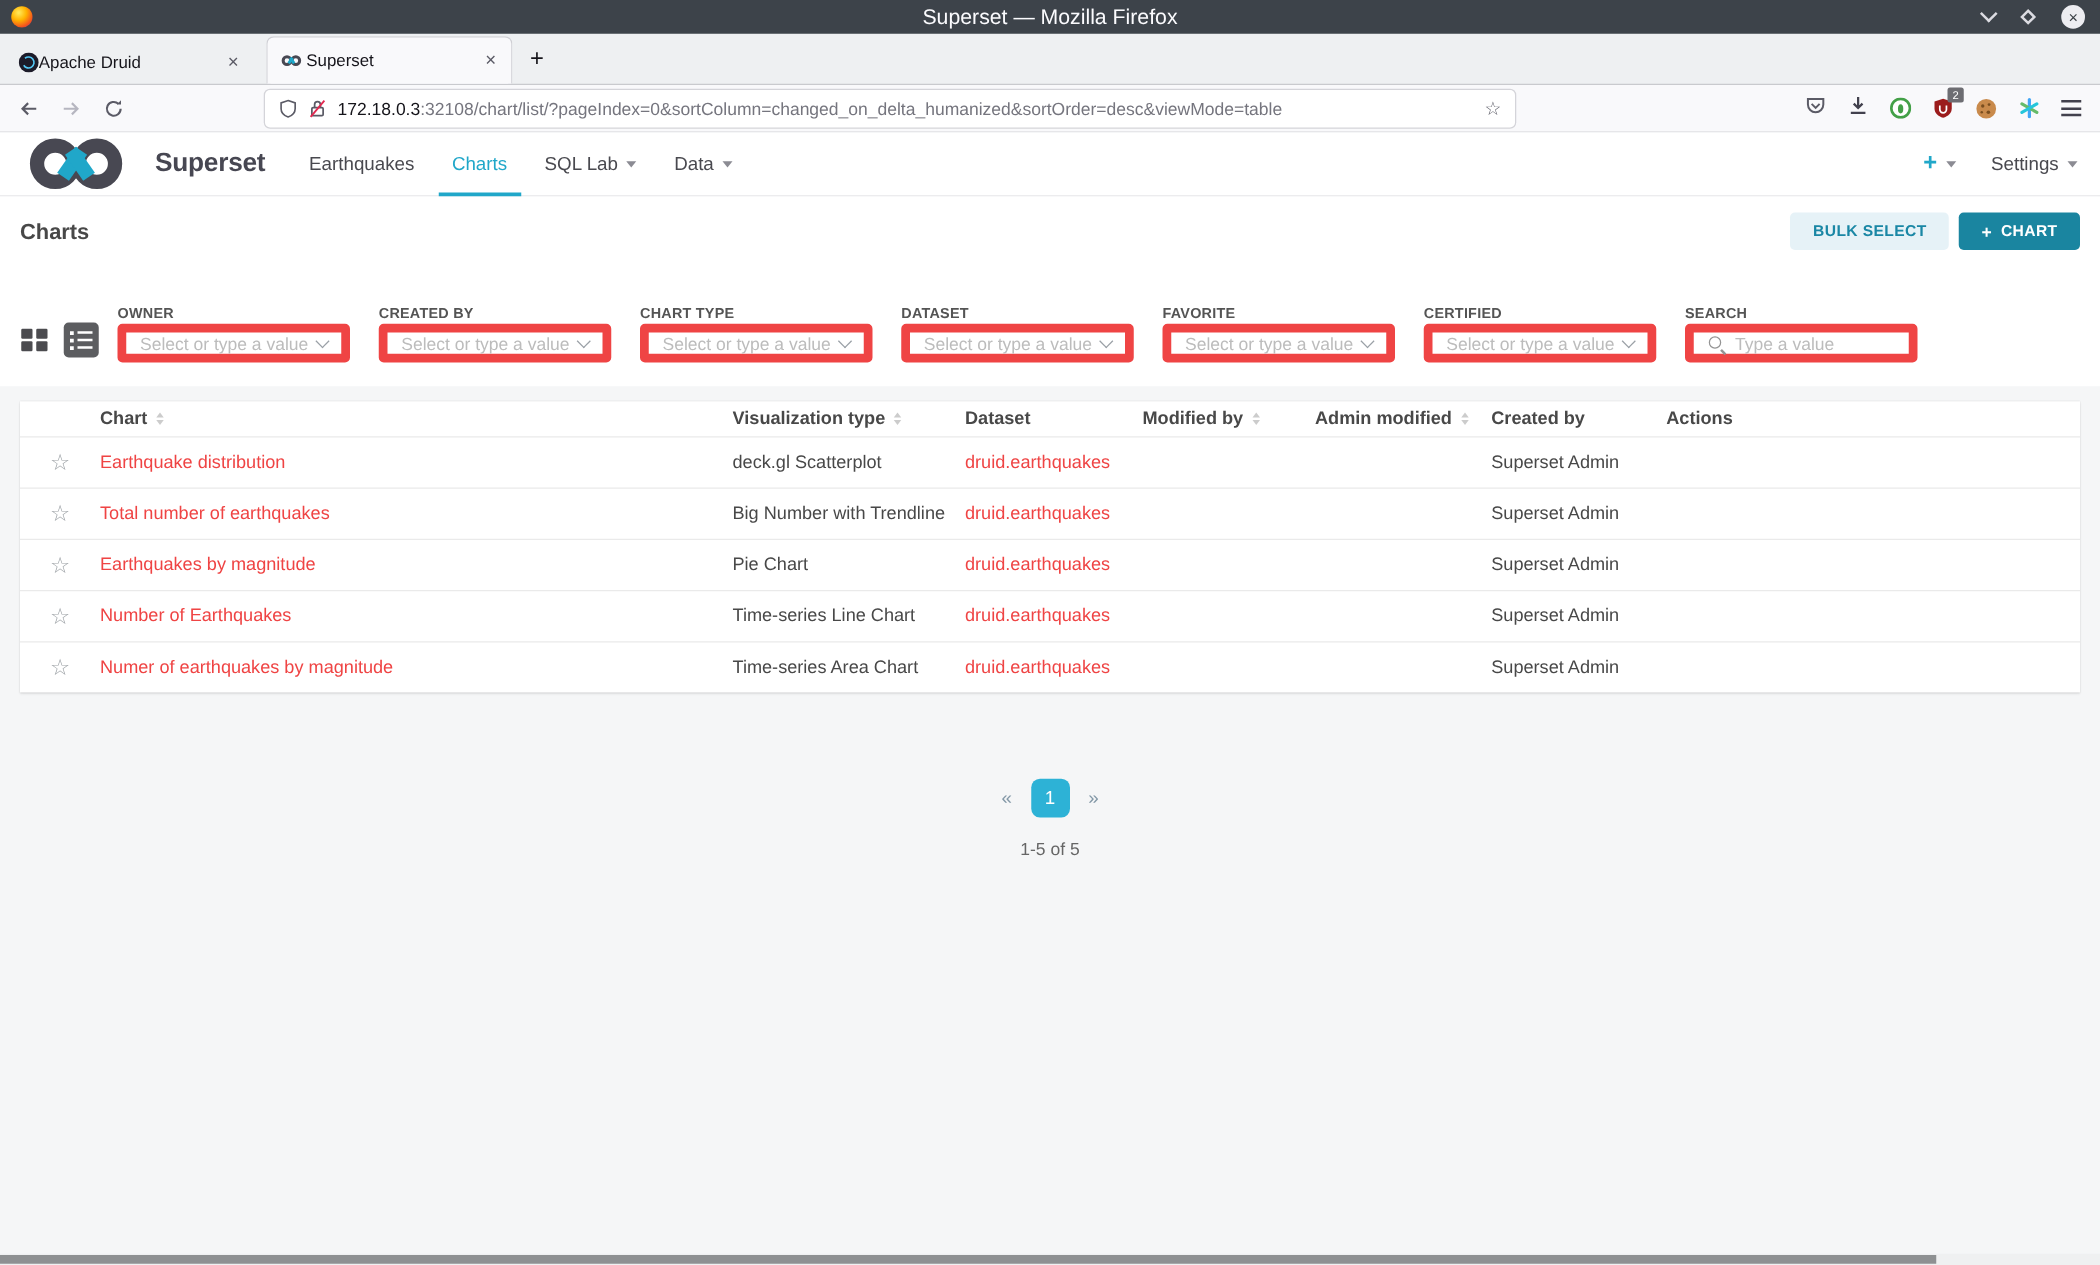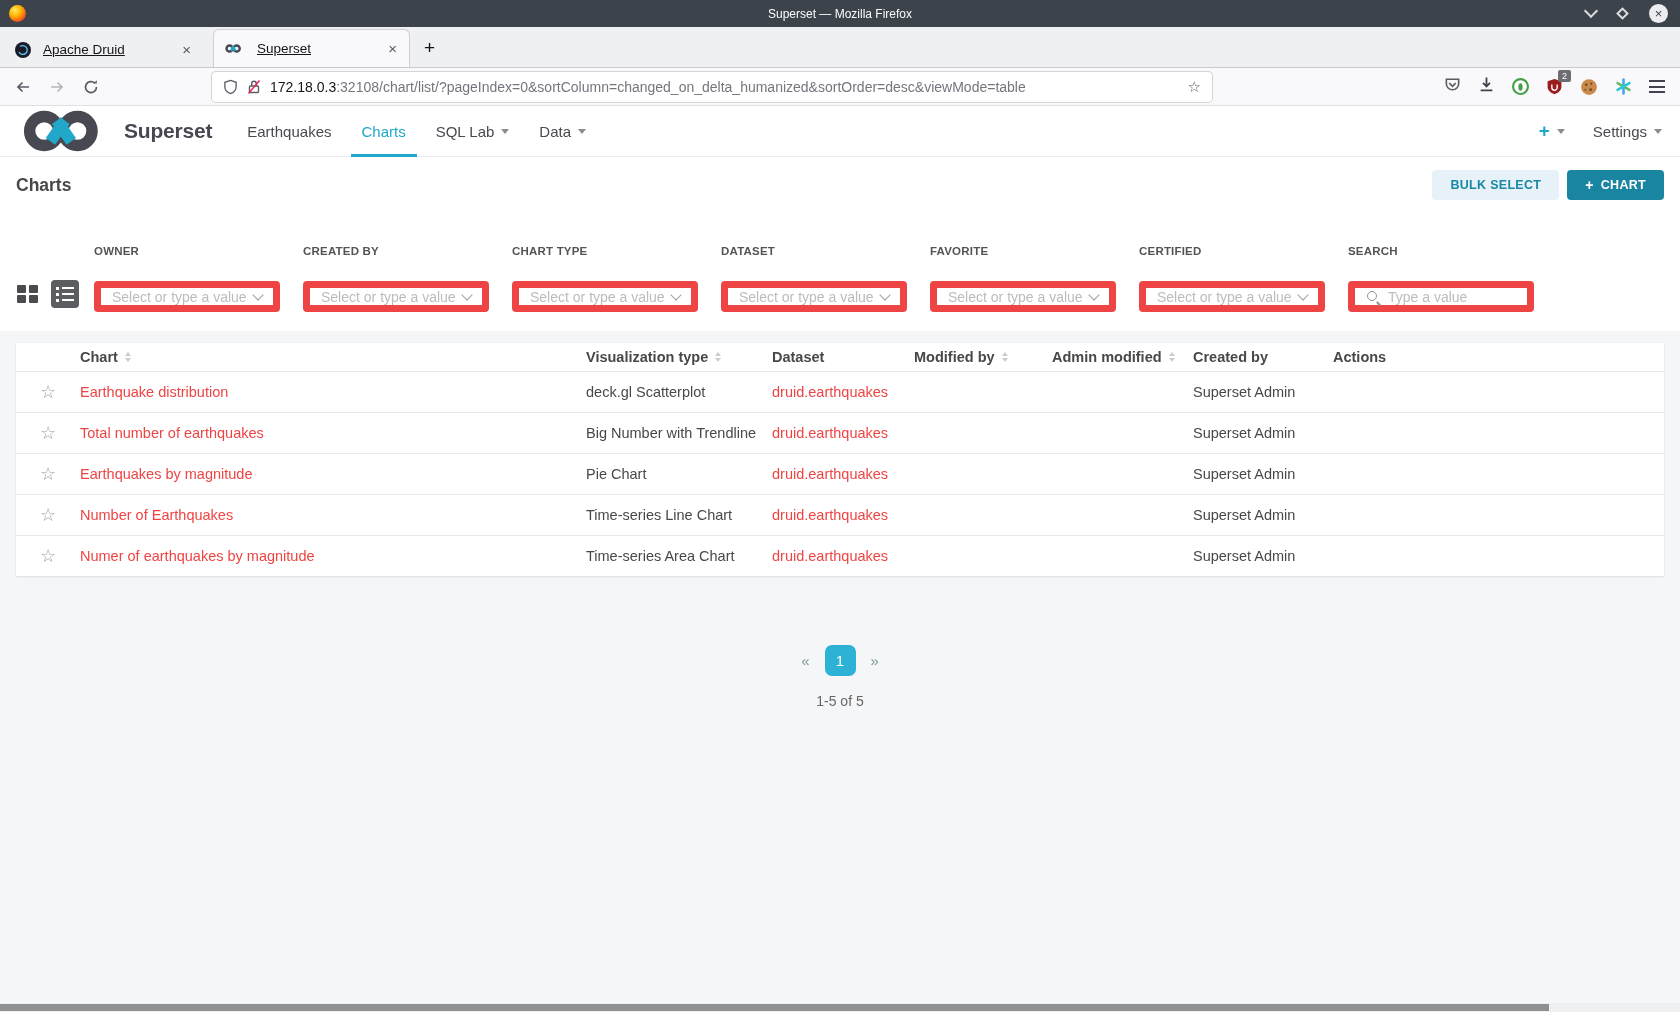--- a/index.html
+++ b/index.html
@@ -3,31 +3,31 @@
 <meta charset="utf-8">
 <style>
   * { box-sizing: border-box; margin: 0; padding: 0; }
   html,body { width:1680px; height:1012px; overflow:hidden; }
   body { font-family:"Liberation Sans", sans-serif; background:#f5f6f7; position:relative; }
 
   
   .titlebar { height:27px; background:#3d434a; display:flex; align-items:center; position:relative; }
   .ff-logo { width:17px; height:17px; border-radius:50%; margin-left:9px;
     background: radial-gradient(circle at 35% 30%, #ffe554 4%, #ffb300 38%, #f4511e 72%, #5e35b1 100%); }
-  .win-title { position:absolute; left:0; right:0; text-align:center; color:#fbfbfe; font-size:12px; }
+  .win-title { position:absolute; left:0; right:0; text-align:center; color:#fbfbfe; font-size:17px; }
   .win-controls { margin-left:auto; display:flex; align-items:center; gap:22px; margin-right:12px; z-index:2; }
   .tb-min { width:10px; height:10px; border-right:2px solid #dcdce2; border-bottom:2px solid #dcdce2; transform:rotate(45deg); margin-top:-5px; }
   .tb-max { width:9px; height:9px; border:2px solid #dcdce2; transform:rotate(45deg); }
   .tb-close { width:19px; height:19px; border-radius:50%; background:#ededf1; color:#3b4046; display:flex; align-items:center; justify-content:center; font-size:13px; line-height:1; }
 
   
   .tabbar { height:41px; background:#eef0f2; display:flex; align-items:flex-end; border-bottom:1px solid #c9cace; padding-left:6px; }
   .tab { width:197px; height:35px; margin-bottom:0; display:flex; align-items:center; padding:0 9px; border-radius:6px 6px 0 0; font-size:13.5px; color:#15141a; }
   .tab.active { background:#f9f9fb; border:1px solid #cfcfd4; border-bottom:none; height:38px; margin-left:10px; }
-  .tab .tab-label { margin-left:12px; flex:1; white-space:nowrap; overflow:hidden;text-decoration:underline; }
+  .tab .tab-label { margin-left:0; flex:1; white-space:nowrap; overflow:hidden; }
   .tab-close { color:#5b5b66; font-size:15px; padding:0 3px; }
   .newtab-btn { color:#15141a; font-size:19px; margin:0 0 8px 14px; }
 
   
   .toolbar { height:38px; background:#f9f9fb; border-bottom:1px solid #dfdfe4; display:flex; align-items:center; padding:0 10px; }
   .nav-icon { width:26px; display:flex; justify-content:center; margin-right:8px; }
   .urlbar { width:1000px; height:30px; margin-left:100px; background:#ffffff; border-radius:4px; box-shadow:0 0 0 1px #d4d4d9; display:flex; align-items:center; padding:0 11px; }
   .url-text { font-size:14px; margin-left:9px; white-space:nowrap; overflow:hidden; }
   .url-host { color:#15141a; }
   .url-rest { color:#75757e; }
@@ -65,21 +65,21 @@
   .view-toggles { display:flex; align-items:center; gap:13px; margin-bottom:4px; margin-left:1px; }
   .icon-grid { width:21px; height:19px; display:grid; grid-template-columns:9px 9px; grid-template-rows:8px 8px; gap:2.5px; }
   .icon-grid span { background:#4b4b4f; border-radius:1px; }
   .icon-list { width:28px; height:28px; background:#5c5d60; border-radius:4px; display:flex; flex-direction:column; justify-content:center; gap:3px; padding:0 5px; }
   .icon-list i { display:flex; gap:3px; align-items:center; }
   .icon-list i::before { content:""; width:3px; height:3px; background:#fff; }
   .icon-list i::after { content:""; height:2px; background:#fff; flex:1; }
 
   .filter { width:186px; margin-left:23px; }
   .filter.first { margin-left:15px; }
-  .filter-label { display:block; font-size:11.5px; font-weight:600; color:#545454; margin-bottom:24px; letter-spacing:0.2px; }
+  .filter-label { display:block; font-size:11.5px; font-weight:600; color:#545454; margin-bottom:2px; letter-spacing:0.2px; }
   .select { height:31px; border:7px solid #ef4444; border-radius:4px; background:#fff; display:flex; align-items:center; padding:0 11px; }
   .select input { border:none; outline:none; flex:1; min-width:0; font-family:inherit; font-size:14px; color:#484848; background:transparent; }
   .select input::placeholder { color:#bcbcbc; }
   .chev { width:8px; height:8px; border-right:1.6px solid #9aa0a6; border-bottom:1.6px solid #9aa0a6; transform:rotate(45deg); margin-top:-4px; flex:none; }
   .icon-search { position:relative; width:14px; height:14px; margin-right:8px; flex:none; }
   .icon-search::before { content:""; position:absolute; left:1px; top:1px; width:8px; height:8px; border:1.5px solid #949494; border-radius:50%; }
   .icon-search::after { content:""; position:absolute; left:11px; top:11px; width:5px; height:1.5px; background:#949494; transform:rotate(45deg); transform-origin:left center; }
 
   
   .card { margin:12px 16px 0; background:#fff; box-shadow:0 1px 2px rgba(0,0,0,0.08), 0 0 1px rgba(0,0,0,0.12); }

